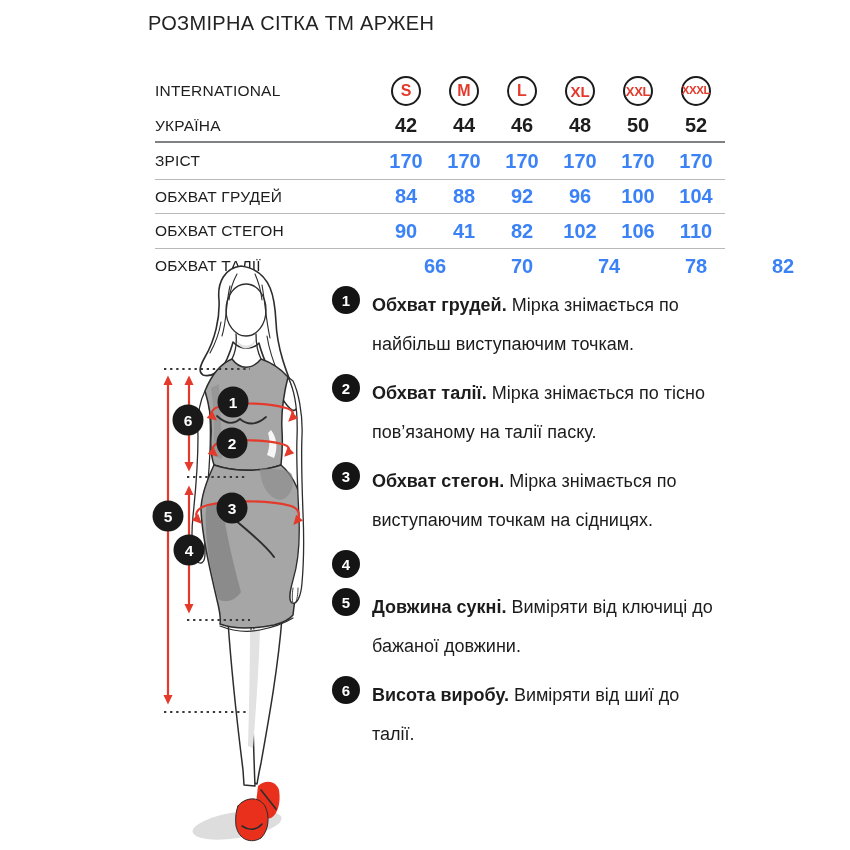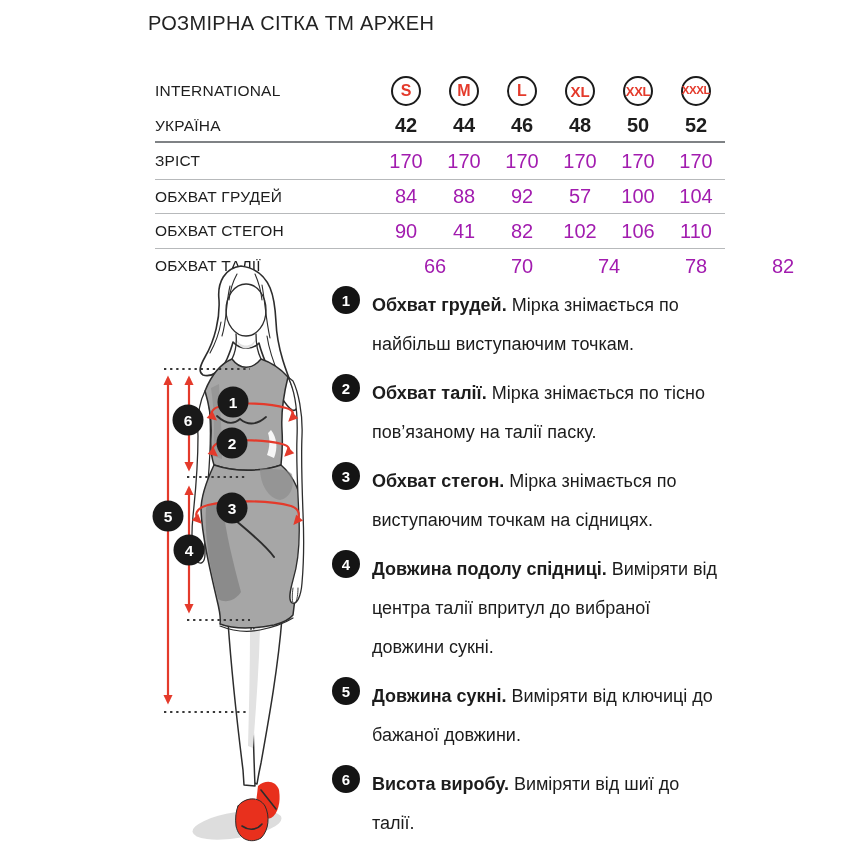--- a/index.html
+++ b/index.html
@@ -13,21 +13,21 @@
   .t-row{display:grid;grid-template-columns:222px repeat(6,58px);align-items:center;}
   .r-int{height:38px;}
   .r-ua{height:31px;border-bottom:2.5px solid #7f8285;}
   .r-d1{height:36px;border-bottom:1.7px solid #b7b9bb;}
   .r-d2{height:33px;border-bottom:1.7px solid #b7b9bb;}
   .r-d3{height:34px;border-bottom:1.7px solid #b7b9bb;}
   .r-d4{height:34px;gap:29px;}
   .t-label{font-size:15.5px;color:#1e1e1e;letter-spacing:.2px;}
   .t-cell{text-align:center;font-size:20px;}
   .r-ua .t-cell{font-weight:600;color:#1d1d1d;}
-  .muted .t-cell{color:#a21caf;font-weight:400;}
+  .muted .t-cell{color:#3b82f6;font-weight:700;}
   .badge{display:inline-flex;box-sizing:border-box;width:30px;height:30px;border:2px solid #1b1b1b;
          border-radius:50%;align-items:center;justify-content:center;color:#e43a2b;
          font-size:16px;font-weight:600;line-height:1;white-space:nowrap;overflow:visible;}
   .b3{font-size:15px;}
   .b4{font-size:13px;letter-spacing:-.3px;}
   .b5{font-size:11.5px;letter-spacing:-.4px;}
   
   .figure{position:absolute;left:140px;top:258px;width:200px;height:592px;}
   .figure text{font-family:"Liberation Sans","DejaVu Sans",sans-serif;font-weight:700;
                font-size:15.5px;fill:#ffffff;text-anchor:middle;}
@@ -72,21 +72,21 @@
       <div class="t-cell">170</div>
       <div class="t-cell">170</div>
       <div class="t-cell">170</div>
       <div class="t-cell">170</div>
     </div>
     <div class="t-row r-d2 muted">
       <div class="t-label">ОБХВАТ ГРУДЕЙ</div>
       <div class="t-cell">84</div>
       <div class="t-cell">88</div>
       <div class="t-cell">92</div>
-      <div class="t-cell">57</div>
+      <div class="t-cell">96</div>
       <div class="t-cell">100</div>
       <div class="t-cell">104</div>
     </div>
     <div class="t-row r-d3 muted">
       <div class="t-label">ОБХВАТ СТЕГОН</div>
       <div class="t-cell">90</div>
       <div class="t-cell">41</div>
       <div class="t-cell">82</div>
       <div class="t-cell">102</div>
       <div class="t-cell">106</div>
@@ -187,24 +187,20 @@
     </div>
     <div class="g-item">
       <div class="g-badge">3</div>
       <div class="g-text">
         <span class="g-title">Обхват стегон.</span>
         <span>Мірка знімається по виступаючим точкам на сідницях.</span>
       </div>
     </div>
     <div class="g-item">
       <div class="g-badge">4</div>
-      <div class="g-text">
-        <span class="g-title">Довжина подолу спідниці.</span>
-        <span>Виміряти від центра талії впритул до вибраної довжини сукні.</span>
-      </div>
     </div>
     <div class="g-item">
       <div class="g-badge">5</div>
       <div class="g-text">
         <span class="g-title">Довжина сукні.</span>
         <span>Виміряти від ключиці до бажаної довжини.</span>
       </div>
     </div>
     <div class="g-item">
       <div class="g-badge">6</div>

